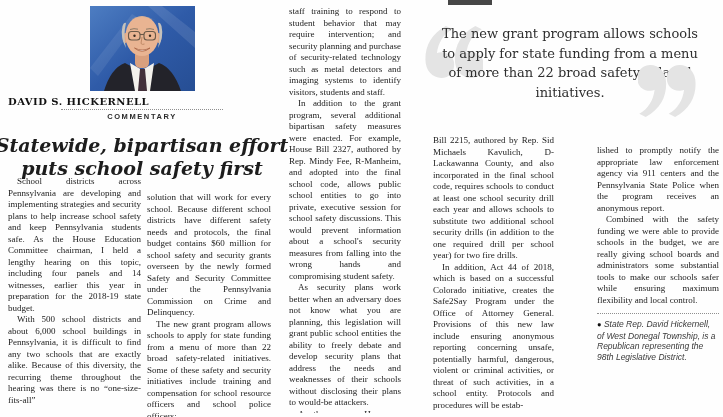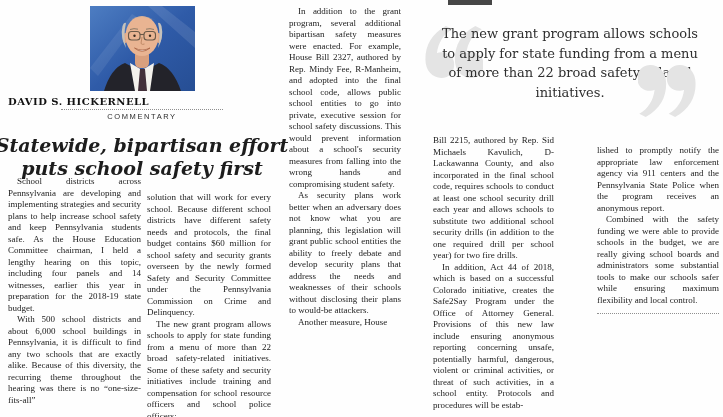--- a/index.html
+++ b/index.html
@@ -12,21 +12,21 @@
 
   
   .feature { position:absolute; left:8px; top:6px; width:268px; }
   .photo { width:105px; height:85px; margin:0 auto; display:block; }
   .byline {
     text-align:left; font-family:"DejaVu Serif", serif; font-weight:700;
     font-size:10px; letter-spacing:0.5px; color:#121212; margin-top:5px;
   }
   .byline-rule { width:162px; margin:2px auto 2px; border-top:1px dotted #8f8f8f; height:0; }
   .kicker {
-    text-align:center; font-family:"Liberation Sans", sans-serif; font-weight:400;
+    text-align:center; font-family:"Liberation Sans", sans-serif; font-weight:700;
     font-size:7.5px; letter-spacing:1.6px; color:#2c2c2c;
   }
   .headline {
     margin:13px 0 0 -16px; width:300px; text-align:center;
     font-family:"DejaVu Serif", serif; font-style:italic; font-weight:700;
     font-size:19px; line-height:23px; color:#1d1d1d;
   }
   .headline div { white-space:nowrap; }
 
   
@@ -114,20 +114,21 @@
     <p class="indent">School districts across Pennsylvania are developing and implementing strategies and security plans to help increase school safety and keep Pennsylvania students safe. As the House Education Committee chairman, I held a lengthy hearing on this topic, including four panels and 14 witnesses, earlier this year in preparation for the 2018-19 state budget.</p>
     <p class="indent">With 500 school districts and about 6,000 school buildings in Pennsylvania, it is difficult to find any two schools that are exactly alike. Because of this diversity, the recurring theme throughout the hearing was there is no “one-size-fits-all”</p>
   </div>
 
   <div class="col col2">
     <p>solution that will work for every school. Because different school districts have different safety needs and protocols, the final budget contains $60 million for school safety and security grants overseen by the newly formed Safety and Security Committee under the Pennsylvania Commission on Crime and Delinquency.</p>
     <p class="indent">The new grant program allows schools to apply for state funding from a menu of more than 22 broad safety-related initiatives. Some of these safety and security initiatives include training and compensation for school resource officers and school police officers;</p>
   </div>
 
   <div class="col col3">
+    <p>staff training to respond to student behavior that may require intervention; and security planning and purchase of security-related technology such as metal detectors and imaging systems to identify visitors, students and staff.</p>
     <p class="indent">In addition to the grant program, several additional bipartisan safety measures were enacted. For example, House Bill 2327, authored by Rep. Mindy Fee, R-Manheim, and adopted into the final school code, allows public school entities to go into private, executive session for school safety discussions. This would prevent information about a school's security measures from falling into the wrong hands and compromising student safety.</p>
     <p class="indent">As security plans work better when an adversary does not know what you are planning, this legislation will grant public school entities the ability to freely debate and develop security plans that address the needs and weaknesses of their schools without disclosing their plans to would-be attackers.</p>
     <p class="indent">Another measure, House</p>
   </div>
 
   <aside class="pullquote">
     <svg class="qmark open" viewBox="0 0 100 90">
       <g fill="#e4e4e4">
         <path id="pqc" d="M42,6 C20,18 10,36 10,58 C10,76 21,87 35,87 C47,87 55,78 55,66 C55,55 47,47 36,47 C33,47 30,47.6 28,48.6 C30,32 38,19 52,11 Z"></path>
         <use href="#pqc" x="46"></use>
@@ -144,15 +145,16 @@
 
   <div class="col col4">
     <p>Bill 2215, authored by Rep. Sid Michaels Kavulich, D-Lackawanna County, and also incorporated in the final school code, requires schools to conduct at least one school security drill each year and allows schools to substitute two additional school security drills (in addition to the one required drill per school year) for two fire drills.</p>
     <p class="indent">In addition, Act 44 of 2018, which is based on a successful Colorado initiative, creates the Safe2Say Program under the Office of Attorney General. Provisions of this new law include ensuring anonymous reporting concerning unsafe, potentially harmful, dangerous, violent or criminal activities, or threat of such activities, in a school entity. Protocols and procedures will be estab-</p>
   </div>
 
   <div class="col col5">
     <p>lished to promptly notify the appropriate law enforcement agency via 911 centers and the Pennsylvania State Police when the program receives an anonymous report.</p>
     <p class="indent">Combined with the safety funding we were able to provide schools in the budget, we are really giving school boards and administrators some substantial tools to make our schools safer while ensuring maximum flexibility and local control.</p>
     <div class="footer-rule"></div>
+    <p class="footer"><span class="bullet">●</span> <span>State Rep. David Hickernell, of West Donegal Township, is a Republican representing the 98th Legislative District.</span></p>
   </div>
 
 </div>
 
 </body></html>

